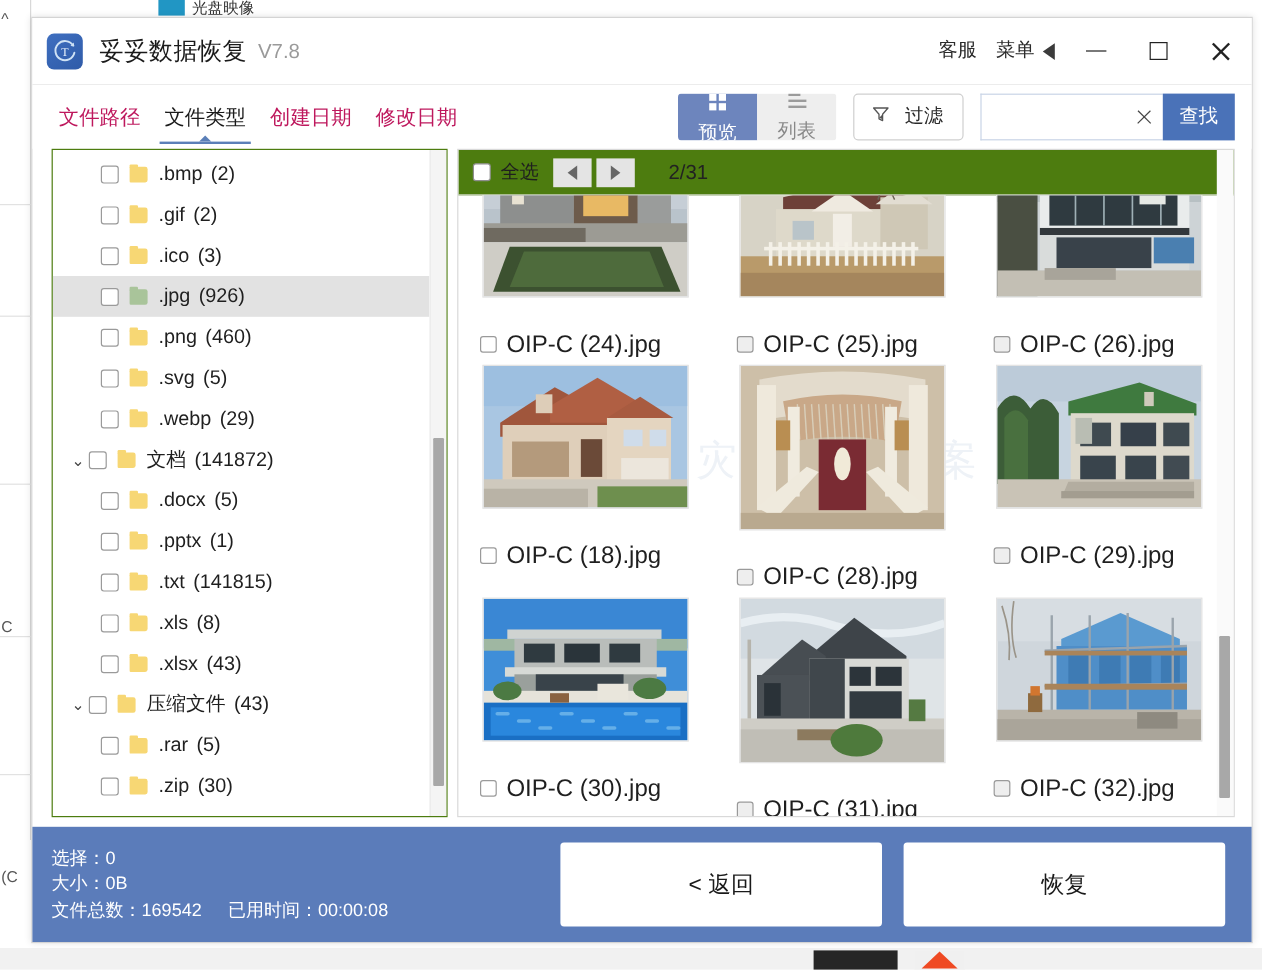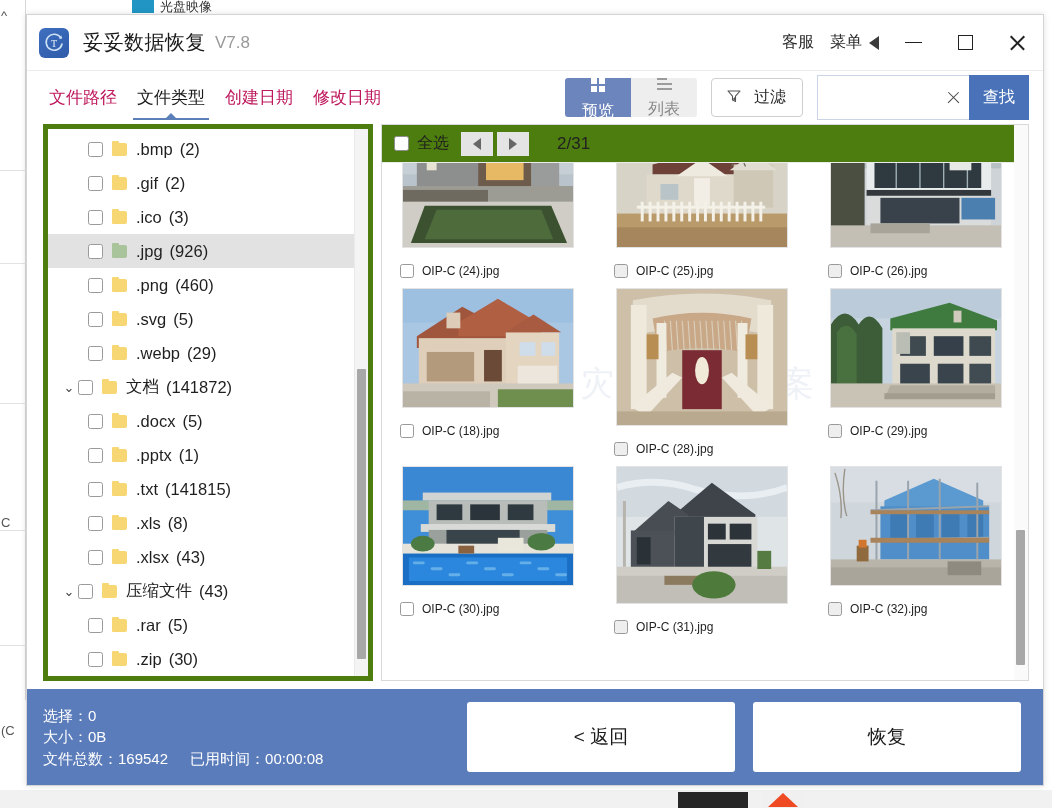--- a/index.html
+++ b/index.html
@@ -132,21 +132,21 @@
   .list-ico { display: flex; flex-direction: column; gap: 3px; width: 15px; }
   .list-ico i { height: 2px; background: #9b9b9b; display: block; }
   .list-ico i:first-child { width: 70%; }
 
   .filterbtn {
     display: flex; align-items: center; gap: 12px; height: 39px;
     padding: 0 16px 0 14px; border: 1px solid #cfcfcf; border-radius: 4px;
     font-size: 16px; color: #2b2b2b; cursor: pointer; background: #fff;
     margin-right: 14px; white-space: nowrap;
   }
-  .searchwrap { display: flex; height: 45px; }
+  .searchwrap { display: flex; height: 39px; }
   .searchbox {
     width: 152px; border: 1px solid #c9d4e6; border-right: none;
     display: flex; align-items: center; padding: 0 8px 0 10px; background: #fff;
   }
   .searchbox input {
     border: none; outline: none; font-size: 15px; width: 100%;
     font-family: inherit; color: #222; background: transparent;
   }
   .clear-x { position: relative; width: 15px; height: 15px; flex: 0 0 15px; cursor: pointer; }
   .clear-x:before, .clear-x:after {
@@ -160,21 +160,21 @@
   }
 
   
   .body {
     flex: 1 1 auto; display: flex; padding: 0 14px 0 16px; gap: 8px;
     min-height: 0; padding-bottom: 8px;
   }
 
   
   .tree-panel {
-    width: 330px; flex: 0 0 330px; border: 5px solid #4d7c0f; background: #fff;
+    width: 330px; flex: 0 0 330px; border: 1px solid #4d7c0f; background: #fff;
     position: relative; overflow: hidden;
   }
   .tree-scroll { position: absolute; inset: 0 14px 0 0; overflow: hidden; }
   .tree-list { padding-top: 3px; }
   .tnode {
     display: flex; align-items: center; height: 34px; padding-left: 8px;
     font-size: 16.5px; color: #1f1f1f; cursor: pointer; white-space: nowrap;
   }
   .tnode.sel { background: #e2e2e2; }
   .tnode .chev {
@@ -235,22 +235,22 @@
   .thumb-grid {
     display: grid; grid-template-columns: repeat(3, 1fr);
     column-gap: 26px; row-gap: 0; margin-top: -35px;
   }
   .cell { display: flex; flex-direction: column; align-items: flex-start; }
   .shot {
     width: 172px; height: 120px; border: 1px solid #e3e3e3; background: #f4f4f4;
     position: relative; overflow: hidden; margin-bottom: 6px; align-self: center;
   }
   .shot.tall { height: 138px; }
-  .cap { display: flex; align-items: center; gap: 8px; font-size: 12px; color: #1f1f1f;
-         height: 34px; padding-left: 6px; white-space: nowrap; }
+  .cap { display: flex; align-items: center; gap: 8px; font-size: 20px; color: #1f1f1f;
+         height: 34px; padding-left: 6px; white-space: nowrap; margin-top: 16px; }
   .cap .cb { width: 14px; height: 14px; flex: 0 0 14px; border: 1.2px solid #9a9a9a; border-radius: 2.5px; background: #fff; }
   .cap .cb.gray { background: #eeeeee; }
   .watermark {
     position: absolute; left: 0; right: 0; top: 198px; height: 40px;
     text-align: center; font-size: 34px; color: #eef2f7; letter-spacing: 16px;
     pointer-events: none; z-index: 0; overflow: hidden; white-space: nowrap;
   }
 
   
   .footer {

